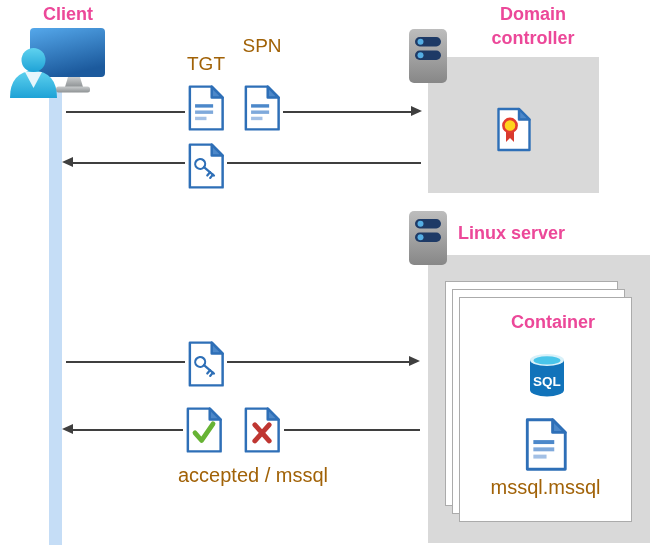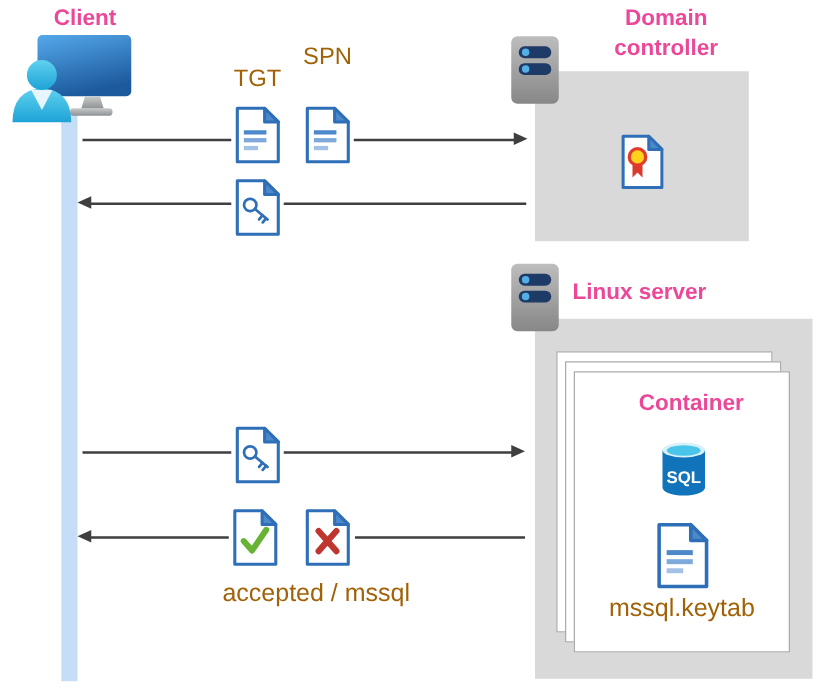--- a/index.html
+++ b/index.html
@@ -133,21 +133,21 @@
     <text x="20" y="35" text-anchor="middle" font-size="13.5" font-weight="bold" fill="#ffffff">SQL</text>
   </svg>
 
   <svg class="abs" style="left:524px;top:416px;" width="44" height="57" viewBox="0 0 40 50">
     <path d="M3 2.5 H26 L37.5 14 V47.5 H3 Z" fill="#fff" stroke="#2e6fb7" stroke-width="2.6" stroke-linejoin="round"></path>
     <path d="M26 2.5 V14 H37.5 Z" fill="#4d88c9" stroke="#2e6fb7" stroke-width="2.6" stroke-linejoin="round"></path>
     <rect x="8.5" y="21" width="19" height="3.6" fill="#4c88ca"></rect>
     <rect x="8.5" y="27.6" width="19" height="3.6" fill="#7fa9db"></rect>
     <rect x="8.5" y="34.2" width="12" height="3.6" fill="#a3c0e5"></rect>
   </svg>
-  <div class="label center" style="left:459px;top:476px;width:173px;font-size:20px;">mssql.keytab</div>
+  <div class="label center" style="left:459px;top:476px;width:173px;font-size:20px;">mssql.mssql</div>
 
   <div class="hline" style="left:66px;top:361px;width:119px;"></div>
   <div class="hline" style="left:227px;top:361px;width:183px;"></div>
   <div class="arrowhead-r" style="left:409px;top:356px;"></div>
   <svg class="abs" style="left:187px;top:340px;" width="38" height="48" viewBox="0 0 40 50">
     <path d="M3 2.5 H26 L37.5 14 V47.5 H3 Z" fill="#fff" stroke="#2e6fb7" stroke-width="2.6" stroke-linejoin="round"></path>
     <path d="M26 2.5 V14 H37.5 Z" fill="#4d88c9" stroke="#2e6fb7" stroke-width="2.6" stroke-linejoin="round"></path>
     <g transform="rotate(40 20 28)" stroke="#2e6fb7" stroke-width="2.3" stroke-linecap="round">
       <circle cx="12" cy="28" r="5.2" fill="#fff"></circle>
       <path d="M17.2 28 H31" fill="none"></path>

